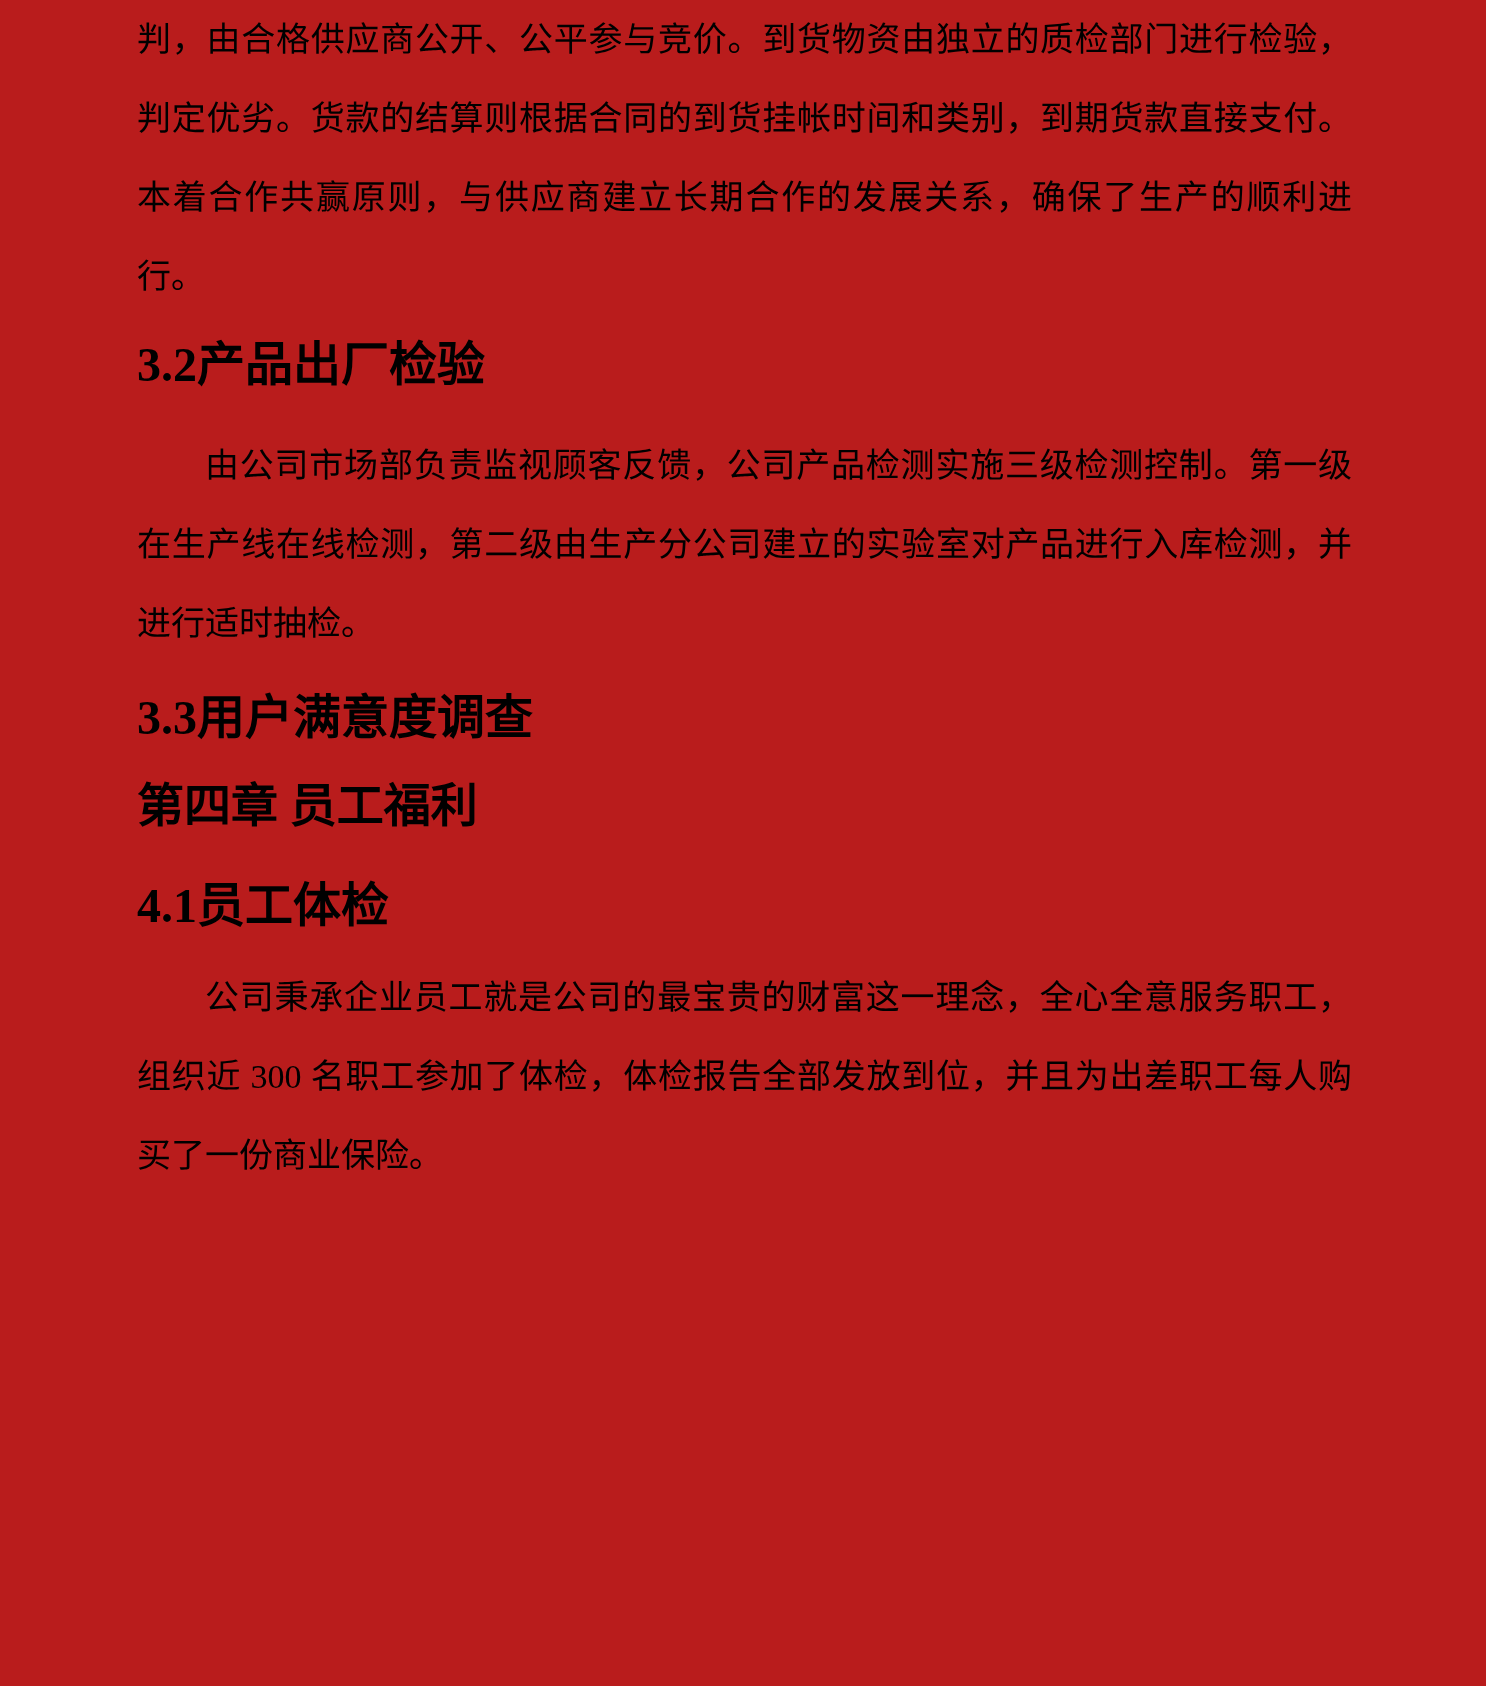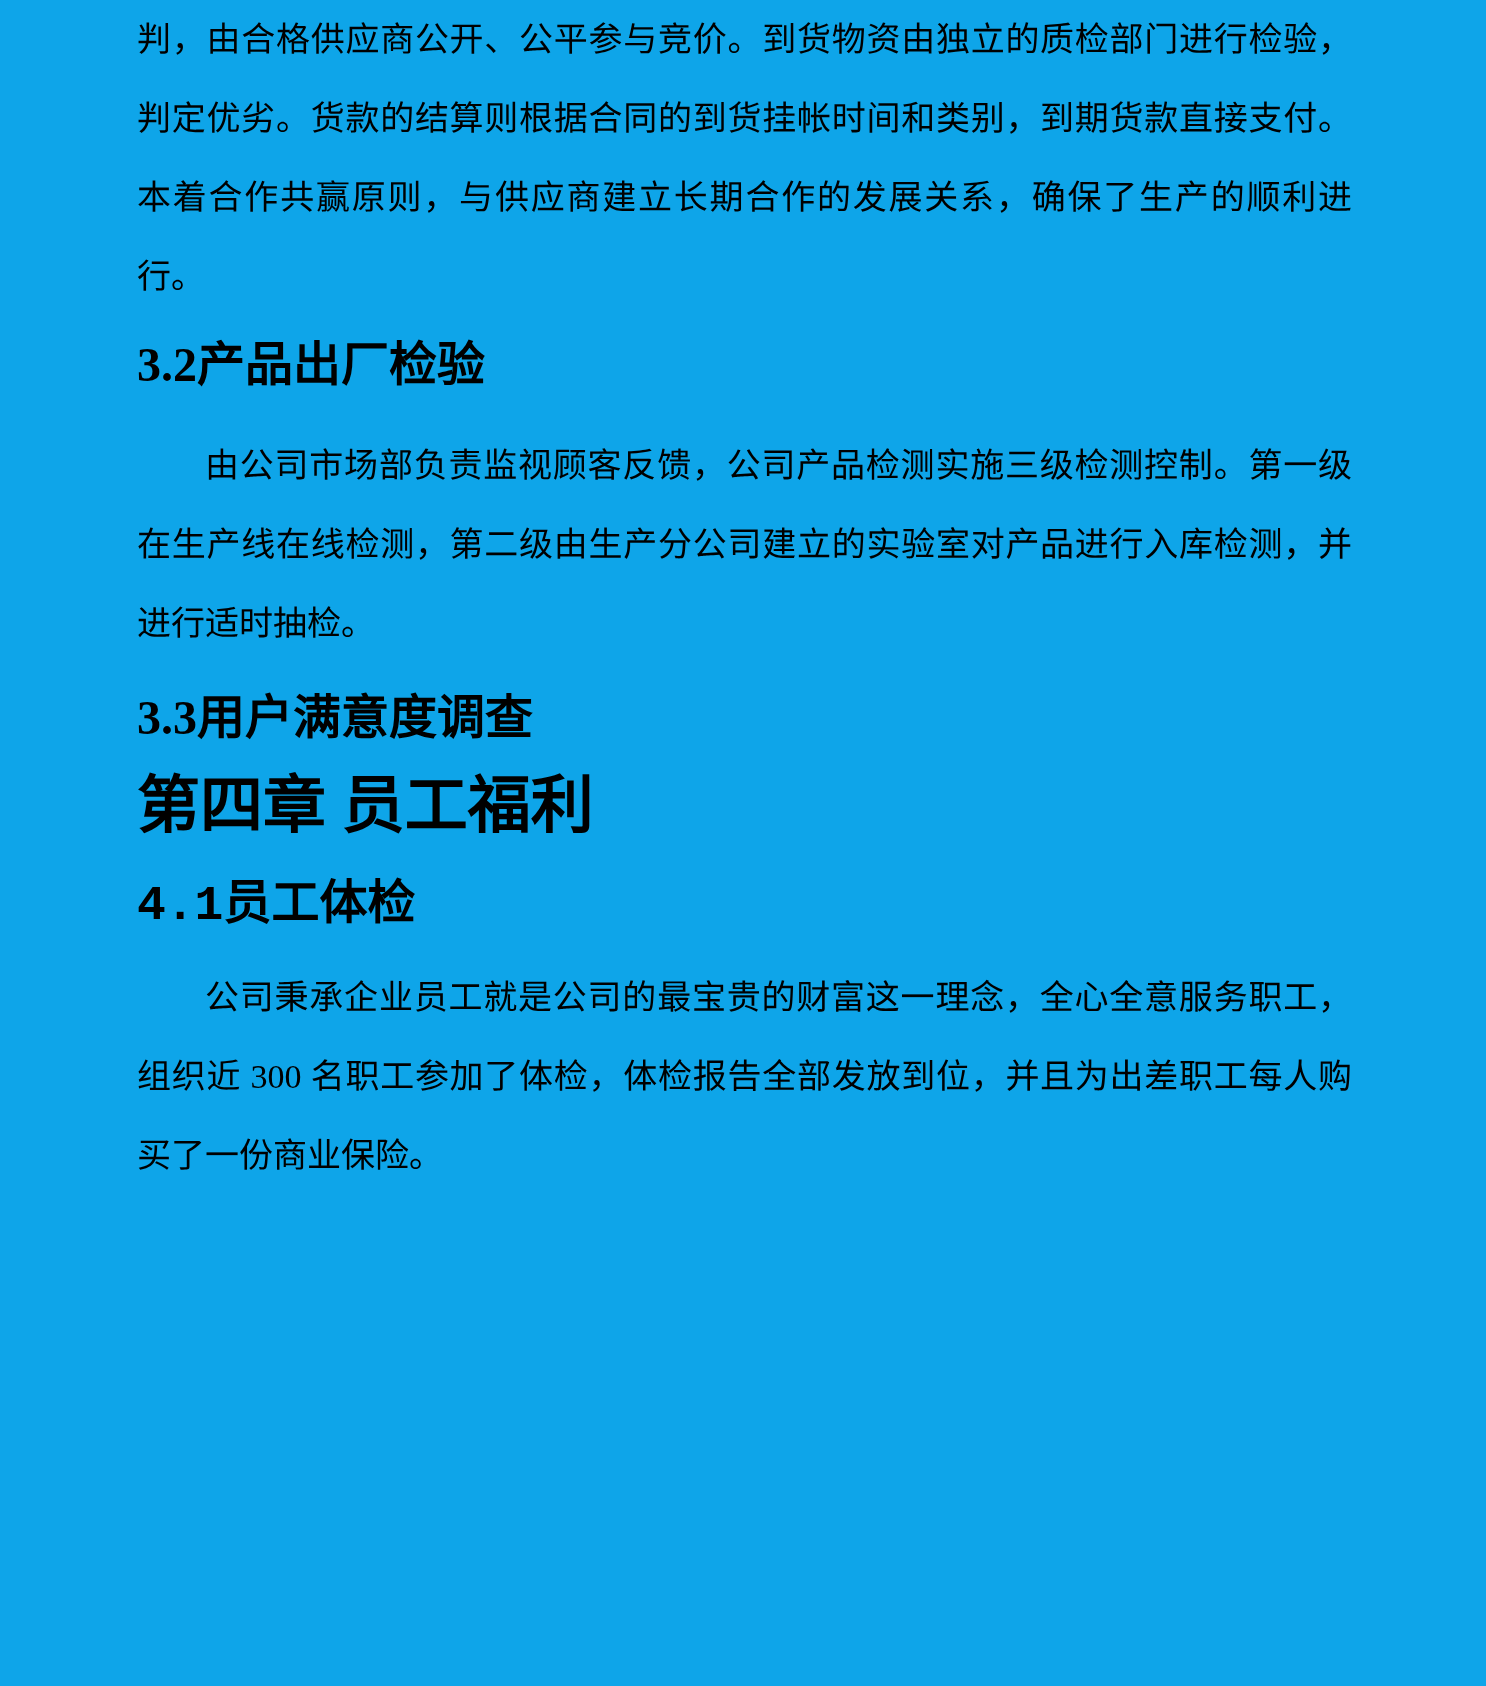--- a/index.html
+++ b/index.html
@@ -4,21 +4,21 @@
 <style>
   html, body {
     margin: 0;
     padding: 0;
     background: #ffffff;
   }
   .page {
     position: relative;
     width: 1486px;
     height: 1686px;
-    background: #0ea5e9;
+    background: #b91c1c;
     overflow: hidden;
     color: #000000;
   }
   .content {
     position: absolute;
     left: 137px;
     top: 0;
     width: 1215px;
     font-family: "Liberation Serif", "DejaVu Serif", serif;
   }
@@ -41,25 +41,24 @@
     line-height: 56px;
     font-weight: 700;
     text-align: left;
     color: #000000;
   }
   .h-sec.h-33 {
     margin: 27px 0 27px 0;
   }
   .h-sec.h-41 {
     margin: 40px 0 24px 0;
-    font-family: Liberation Mono, monospace;
   }
   .h-chap {
     margin: 28px 0 40px 0;
-    font-size: 63px;
+    font-size: 47px;
     line-height: 64px;
     font-weight: 700;
     text-align: left;
     color: #000000;
   }
 </style>
 </head>
 <body>
 
 <div class="page">

